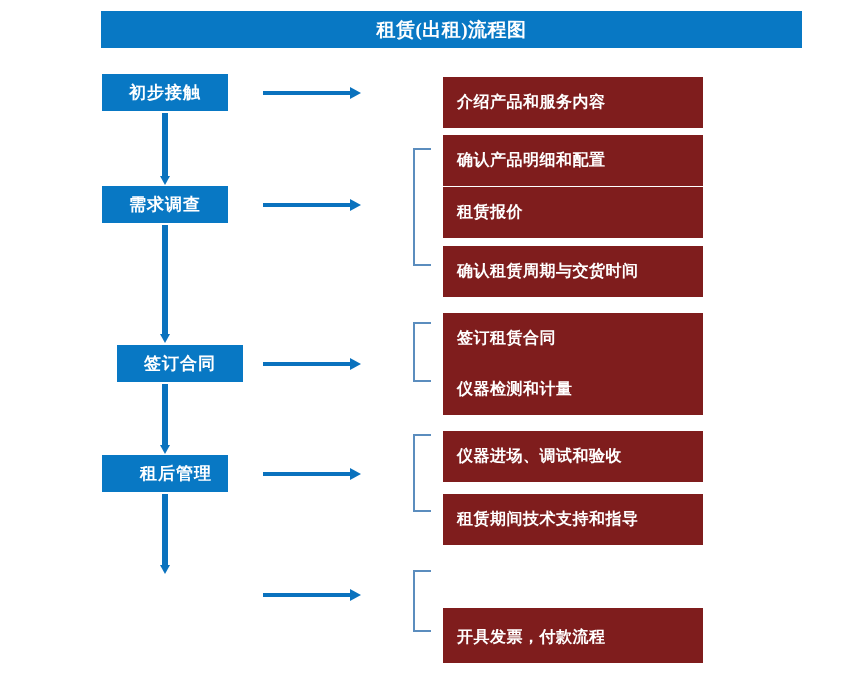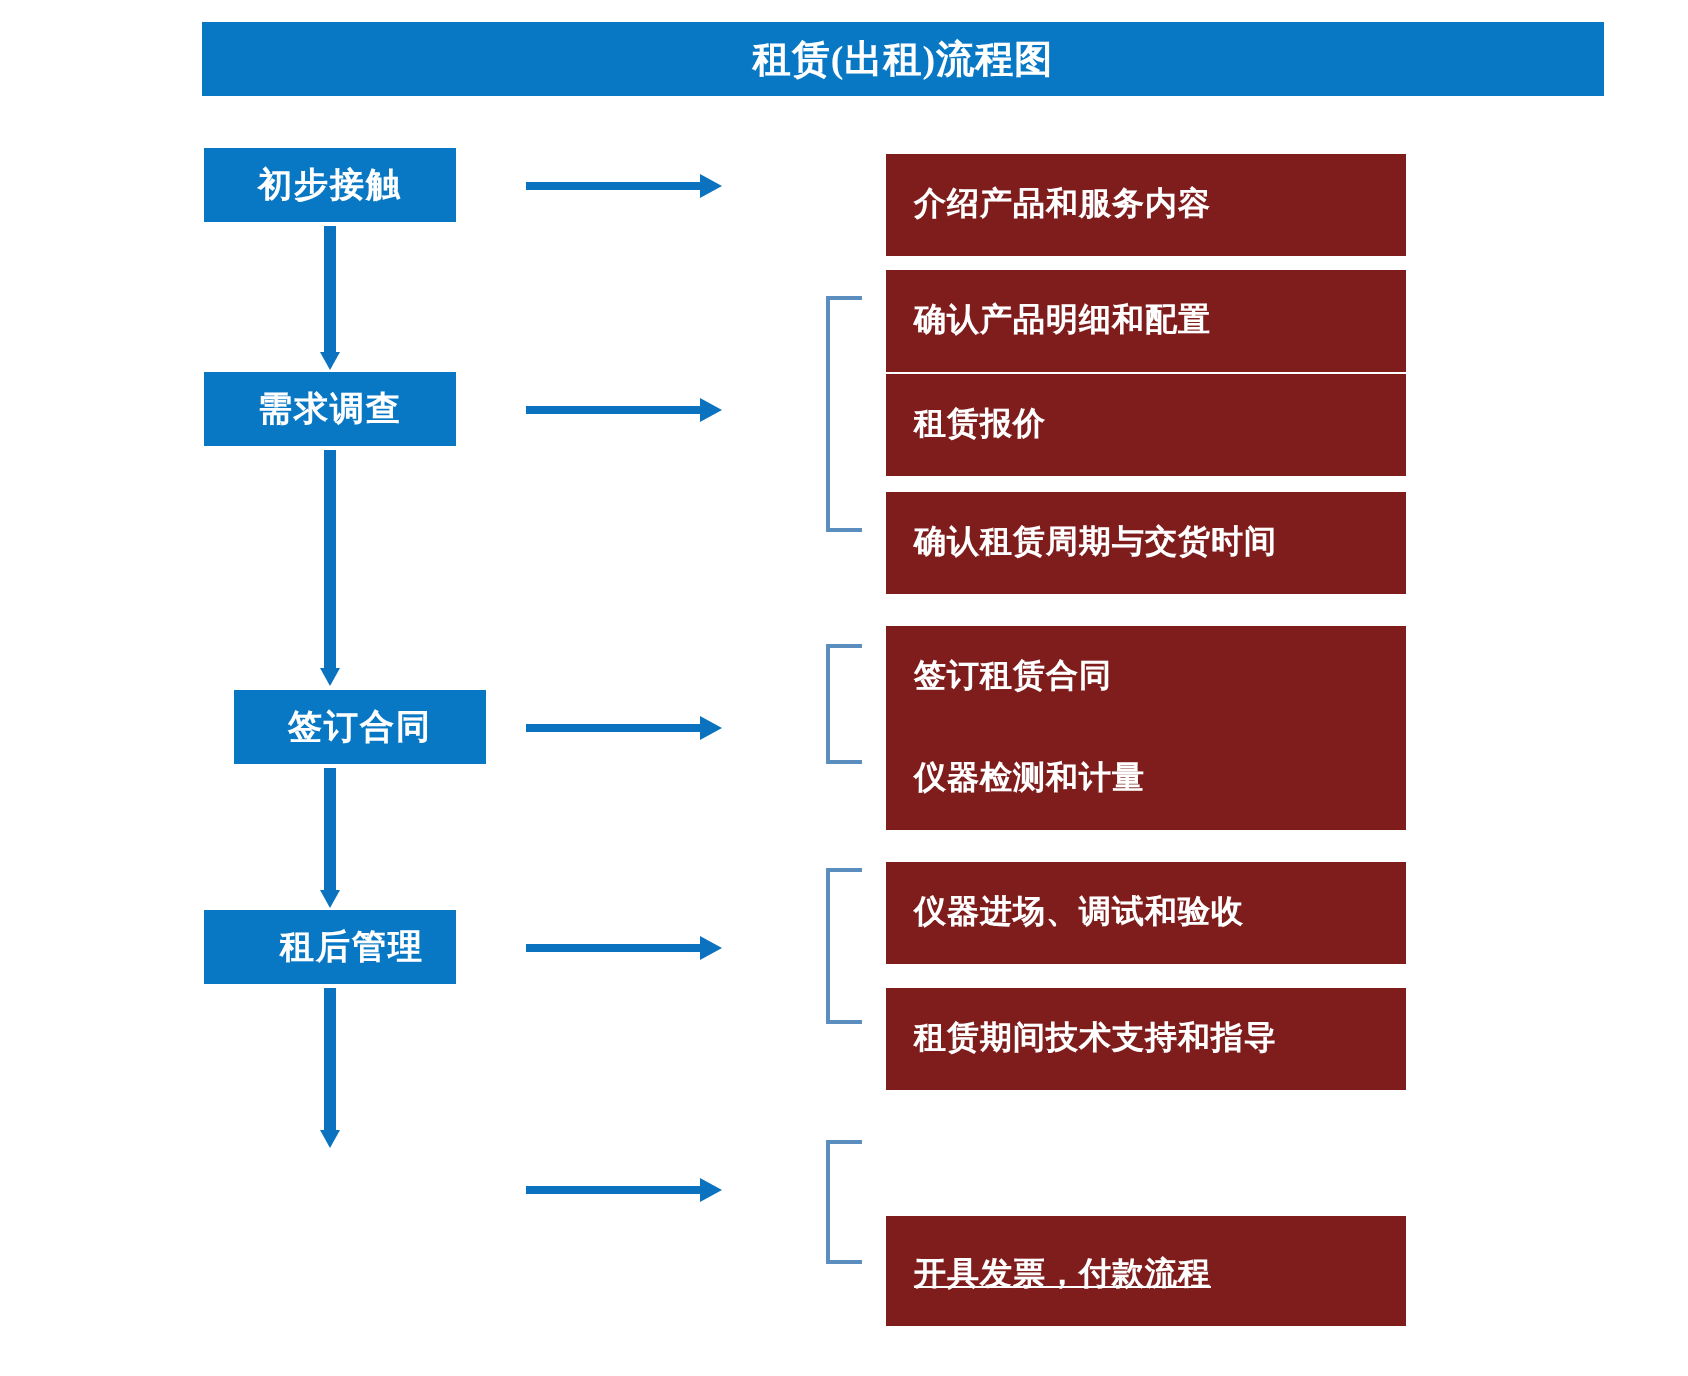--- a/index.html
+++ b/index.html
@@ -147,15 +147,15 @@
 
   <div class="detail-box" style="top:77px;">介绍产品和服务内容</div>
   <div class="detail-box" style="top:135px;">确认产品明细和配置</div>
   <div class="detail-box" style="top:187px;">租赁报价</div>
   <div class="detail-box" style="top:246px;">确认租赁周期与交货时间</div>
   <div class="detail-box" style="top:313px;">签订租赁合同</div>
   <div class="detail-box" style="top:364px;">仪器检测和计量</div>
   <div class="detail-box" style="top:412px;margin-top:19px;">仪器进场、调试和验收</div>
   <div class="detail-box" style="top:494px;">租赁期间技术支持和指导</div>
   <div class="detail-box" style="top:560px;margin-top:48px;">仪器退租</div>
-  <div class="detail-box" style="top:612px;text-decoration:underline;">开具发票，付款流程</div>
+  <div class="detail-box" style="top:612px;">开具发票，付款流程</div>
 
 </div>
 
 </body></html>

